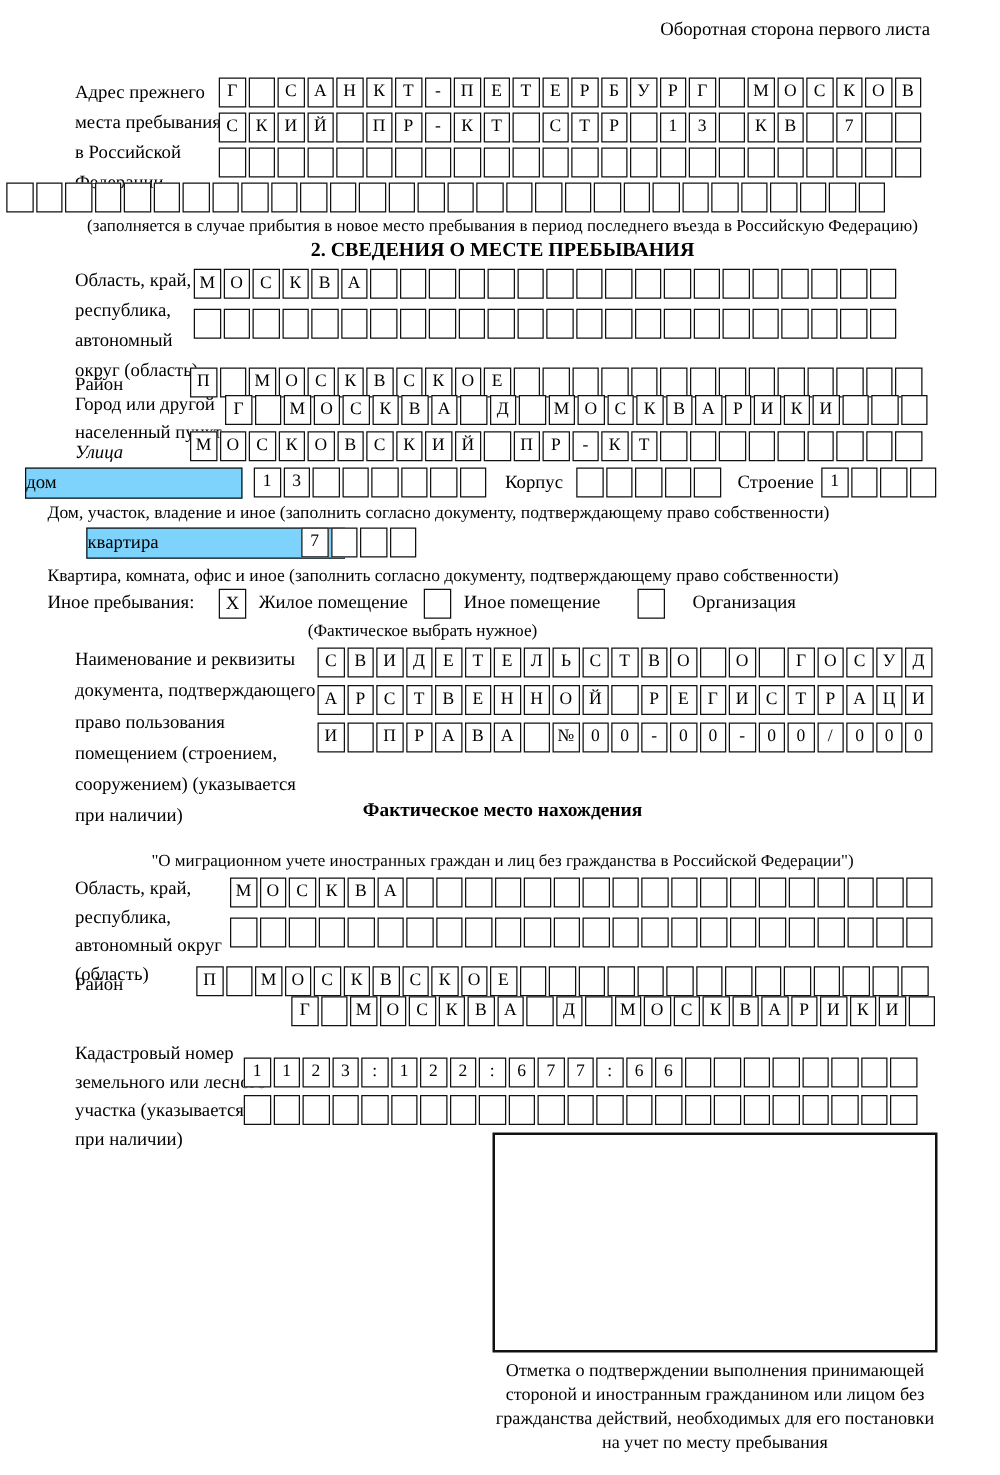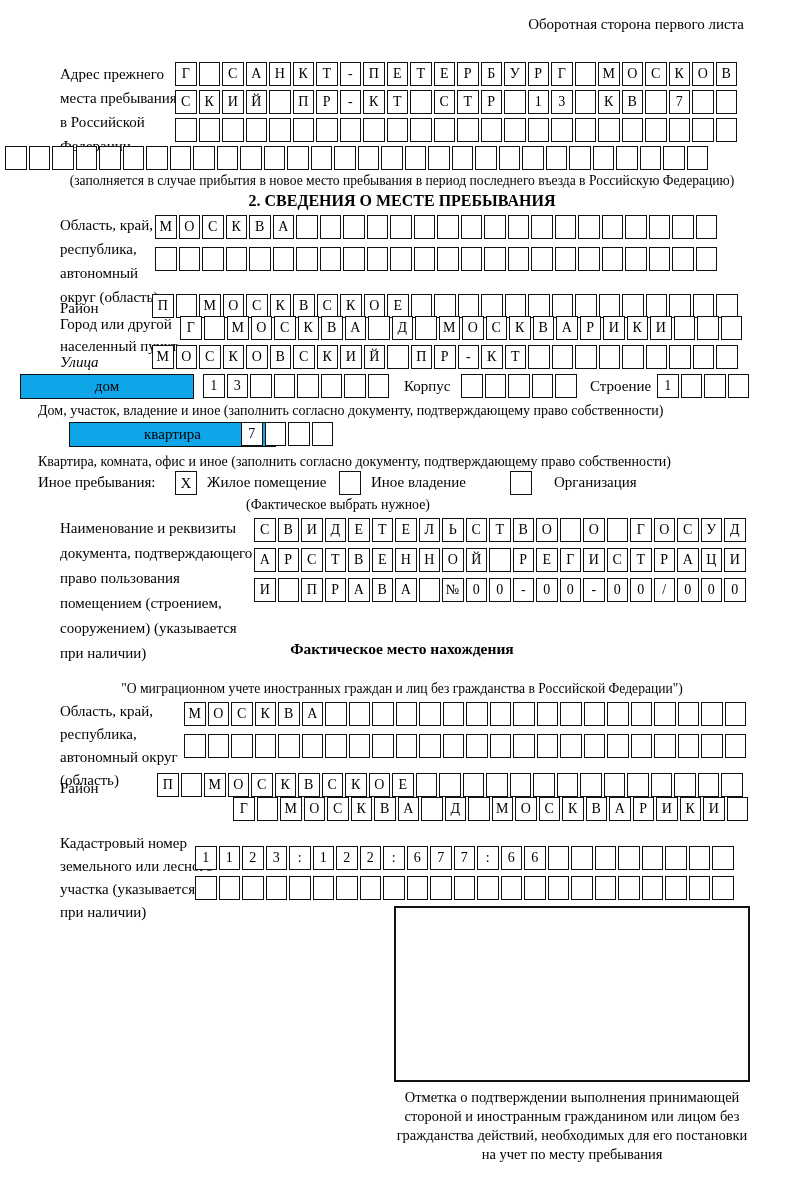--- a/index.html
+++ b/index.html
@@ -15,22 +15,22 @@
   .note{font-size:13.6px;}
   .center{text-align:center;width:800px;left:2px;}
   .title{font-weight:bold;font-size:16px;}
   .cellrow{display:flex;}
   .cell{
     flex:none;width:19.5px;height:22px;border:1.5px solid #111;margin-right:2px;
     display:flex;align-items:center;justify-content:center;
     font-size:14px;background:#fff;
   }
   .widebox{
-    border:1.5px solid #111;height:23px;display:flex;align-items:center;justify-content:center;
-    font-size:15px;background:#0ea5e9;
+    border:1.5px solid #111;height:23px;display:flex;align-items:center;justify-content:flex-start;
+    font-size:15px;background:#7dd3fc;
   }
   .cbox{
     width:20px;height:22px;border:1.6px solid #111;display:flex;align-items:center;justify-content:center;
     font-size:15px;background:#fff;
   }
   .inline-lbl{font-size:15px;white-space:nowrap;}
   .bigbox{width:352px;height:172px;border:2px solid #111;background:#fff;}
   .caption{font-size:14.5px;line-height:19px;text-align:center;}
 </style>
 </head>
@@ -344,21 +344,21 @@
   <div class="abs note" style="left:38px;top:454px;font-size:14px;">Квартира, комната, офис и иное (заполнить согласно документу, подтверждающему право собственности)</div>
 
   <div class="abs inline-lbl" style="left:38px;top:474px;">Иное пребывания:</div>
   <div class="abs cbox" style="left:175px;top:471px;">
       <span>X</span>
     </div>
   <div class="abs inline-lbl" style="left:207px;top:474px;">Жилое помещение</div>
   <div class="abs cbox" style="left:339px;top:471px;">
       <span></span>
     </div>
-  <div class="abs inline-lbl" style="left:371px;top:474px;">Иное владение</div>
+  <div class="abs inline-lbl" style="left:371px;top:474px;">Иное помещение</div>
   <div class="abs cbox" style="left:510px;top:471px;">
       <span></span>
     </div>
   <div class="abs inline-lbl" style="left:554px;top:474px;">Организация</div>
   <div class="abs note" style="left:178px;top:497px;width:320px;text-align:center;font-size:13.8px;">(Фактическое выбрать нужное)</div>
 
   <div class="abs lbl lh25" style="left:60px;top:516px;width:200px;">Наименование и реквизиты
 документа, подтверждающего
 право пользования
 помещением (строением,

